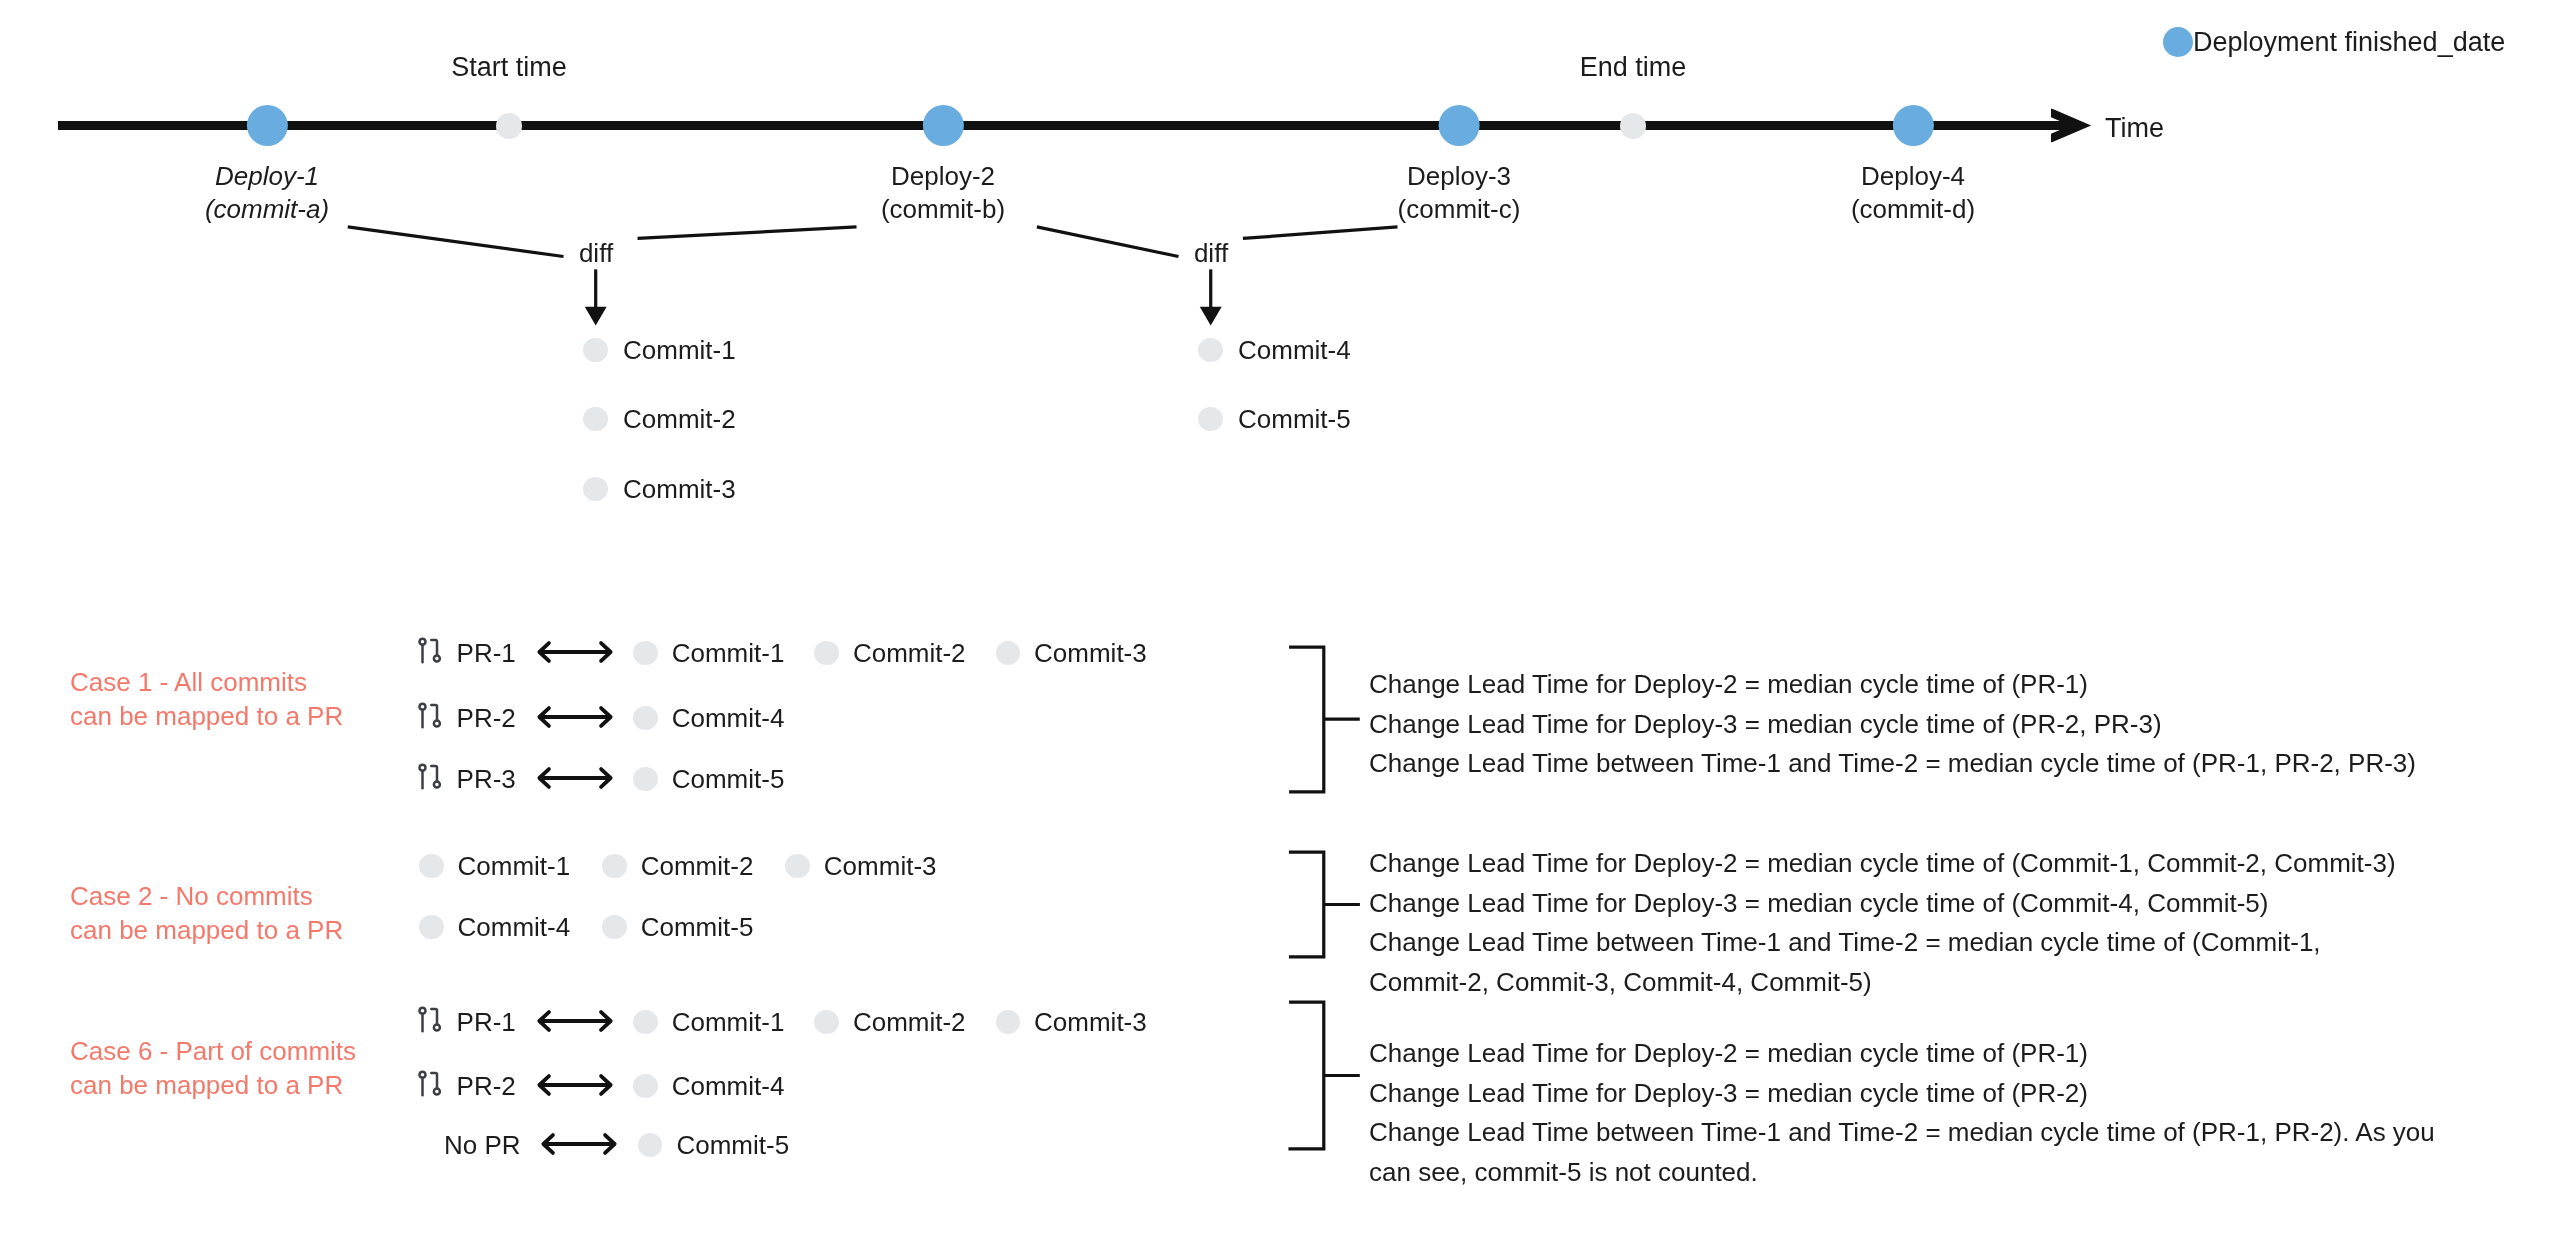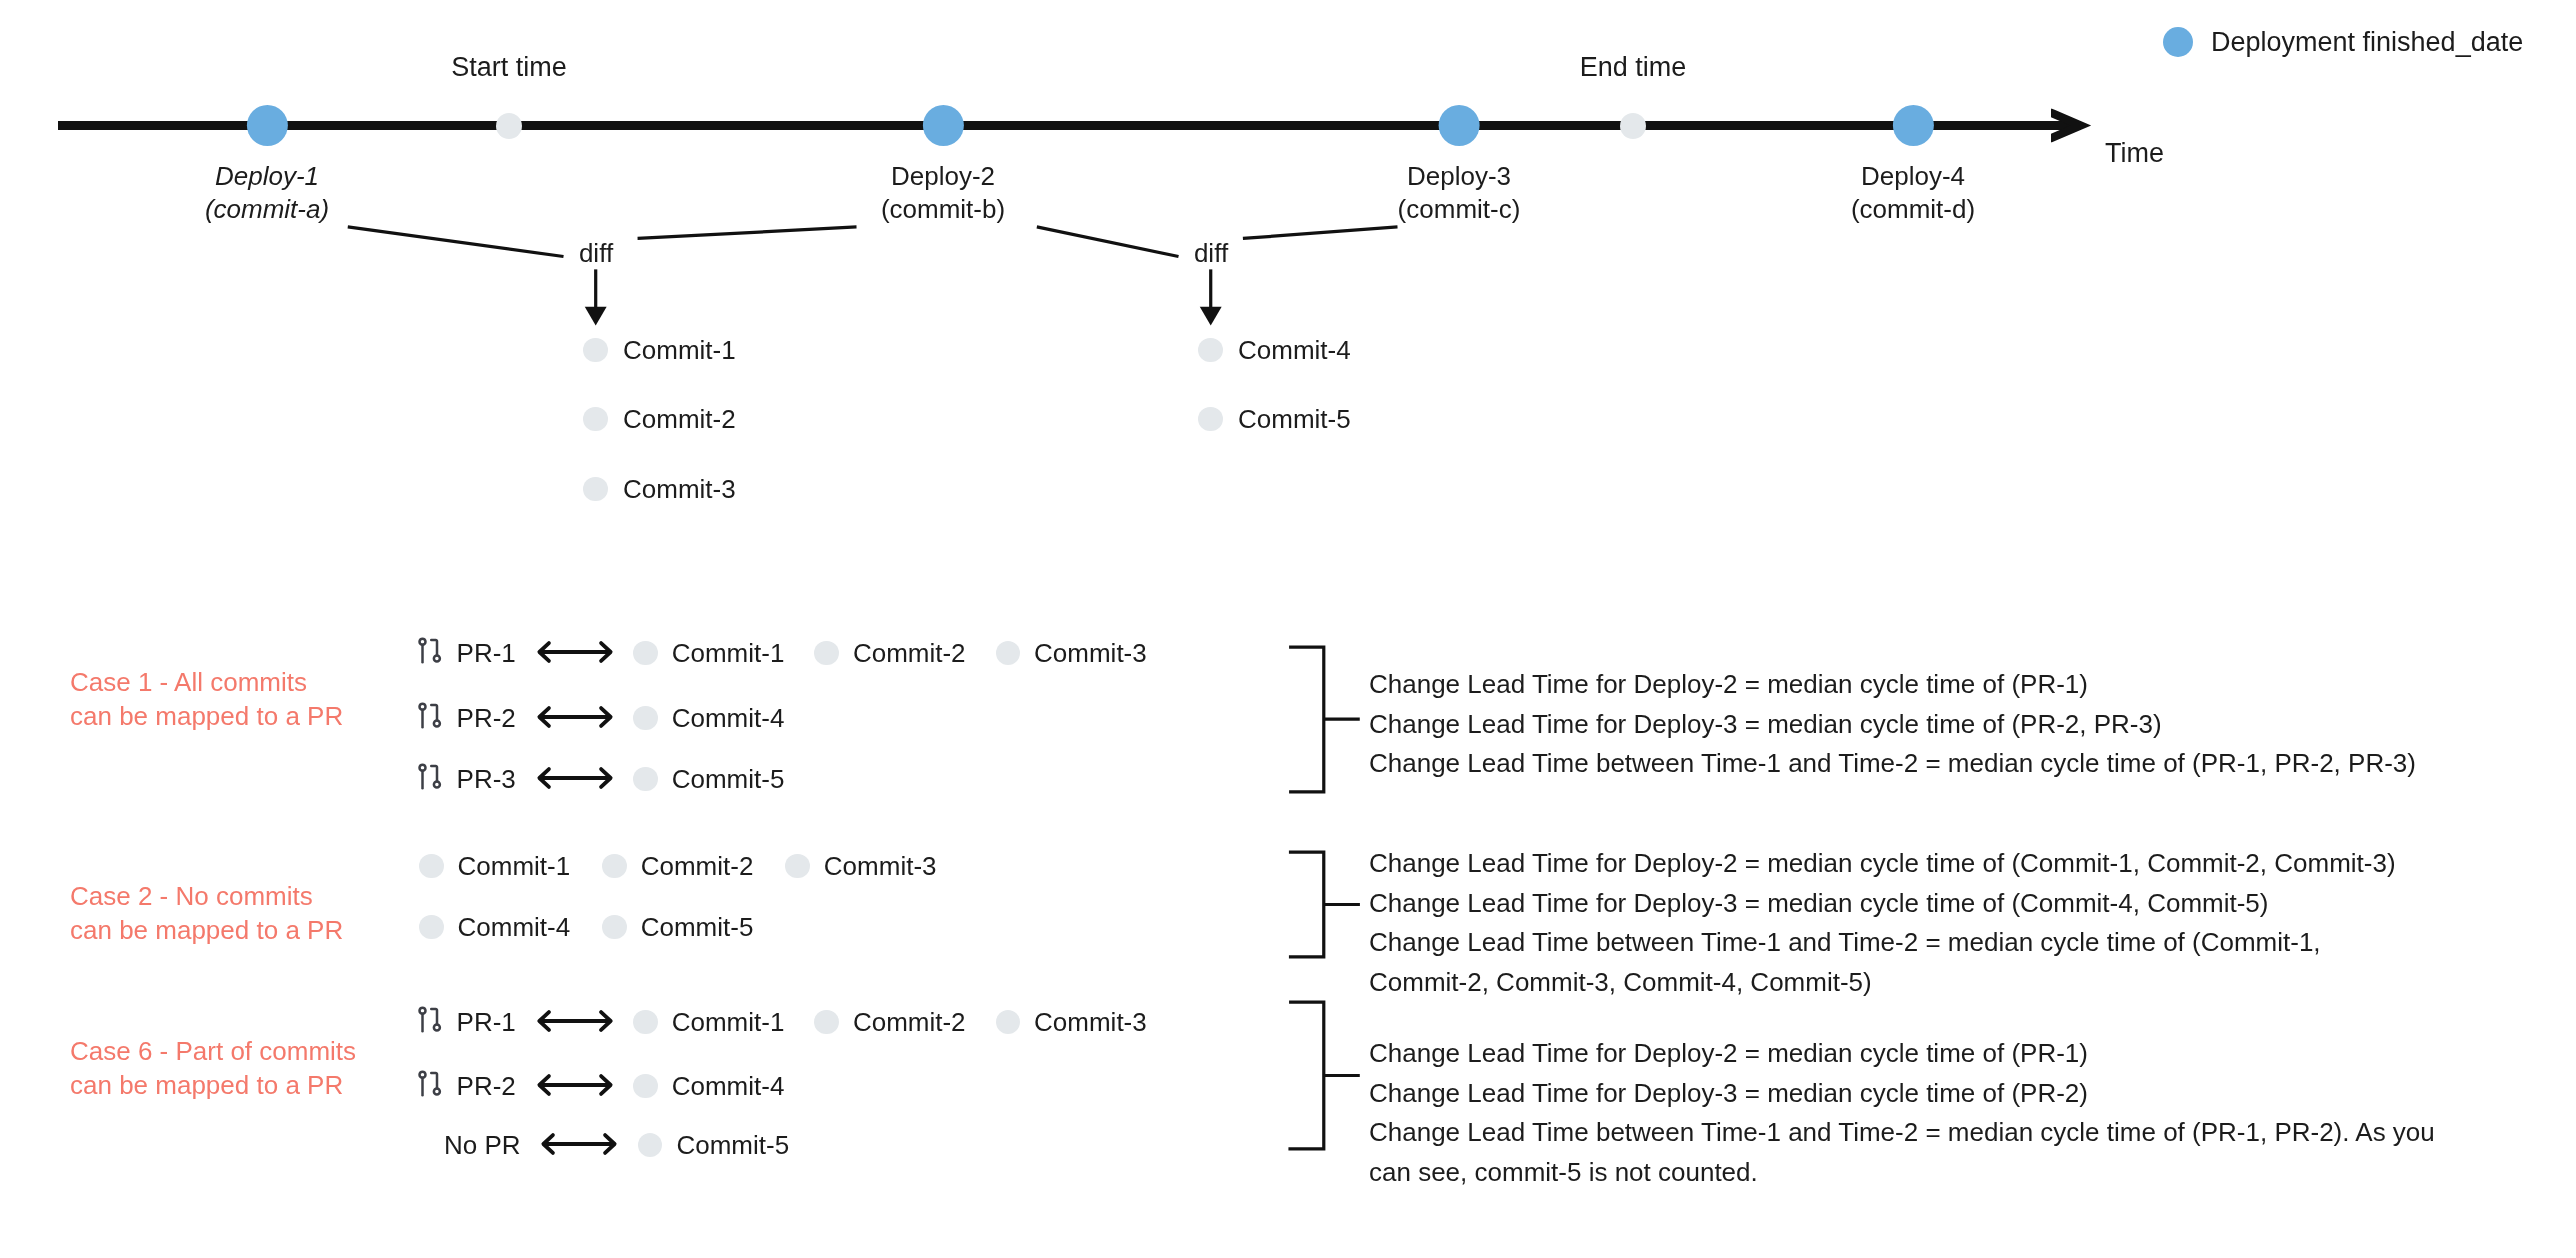--- a/index.html
+++ b/index.html
@@ -5,28 +5,28 @@
   html,body{margin:0;padding:0;background:#ffffff;}
   body{
     width:2576px;height:1258px;
     font-family:"Liberation Sans","DejaVu Sans",sans-serif;
     color:#1c1c1c;
     position:relative;
     overflow:hidden;
   }
 
   
-  #legend{position:absolute;left:2163px;top:27px;display:flex;align-items:center;gap:18px;}
+  #legend{position:absolute;left:2163px;top:27px;display:flex;align-items:center;}
   #legend .dot{width:30px;height:30px;border-radius:50%;background:#69ade0;flex:none;}
   #legend .label{font-size:27px;color:#1c1c1c;white-space:nowrap;line-height:1;}
 
   
   #timeline-axis{position:absolute;left:58px;top:121px;width:2013px;height:9px;background:#111111;}
   #timeline-arrow{position:absolute;left:2051px;top:103px;width:45px;height:45px;}
-  #time-label{position:absolute;left:2105px;top:113px;font-size:27px;white-space:nowrap;margin-top:25px;}
+  #time-label{position:absolute;left:2105px;top:113px;font-size:27px;white-space:nowrap;}
 
   .node{position:absolute;transform:translateX(-50%);}
   .node .marker{width:41px;height:41px;border-radius:50%;margin:0 auto;}
   .node.deploy .marker{background:#69ade0;}
   .node.plain .marker{width:26px;height:26px;background:#e4e8eb;}
   .node .nlabel{margin-top:14px;text-align:center;font-size:26px;line-height:1.28;white-space:nowrap;}
 
   .toplabel{position:absolute;transform:translateX(-50%);font-size:27px;white-space:nowrap;}
 
   

